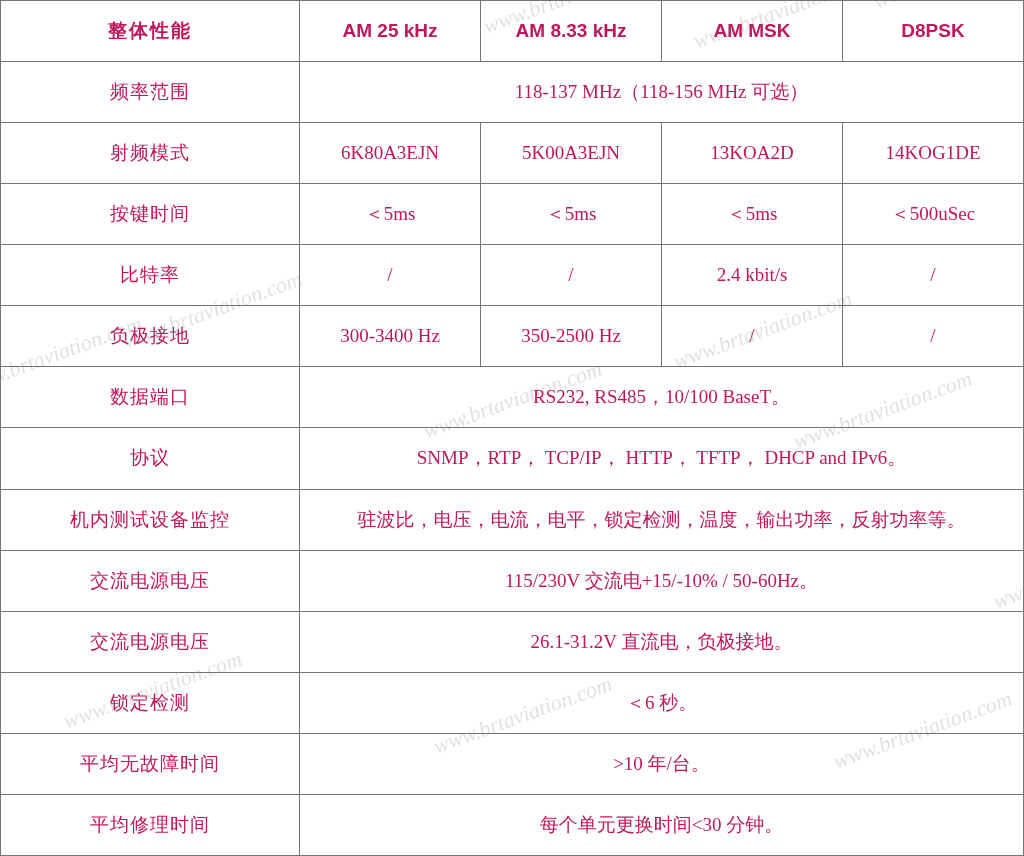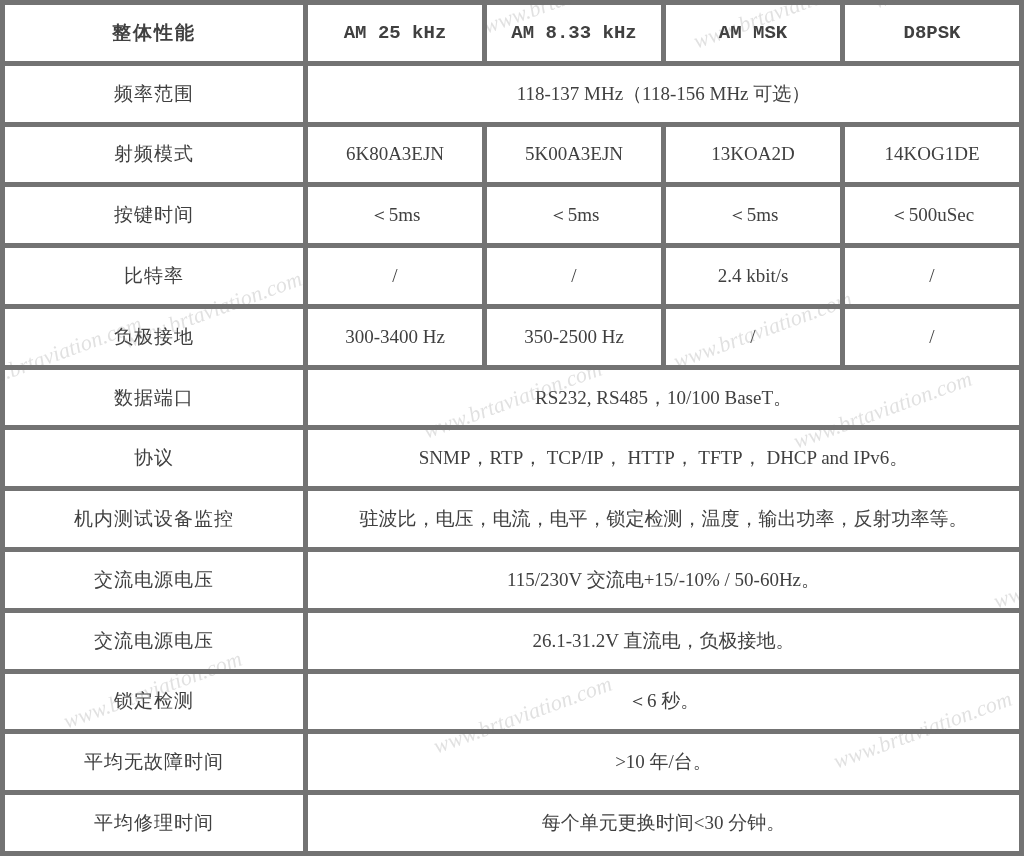--- a/index.html
+++ b/index.html
@@ -16,45 +16,45 @@
   }
   #spec-table {
     width: 1024px;
     height: 856px;
     border-collapse: collapse;
     table-layout: fixed;
     position: relative;
     z-index: 2;
   }
   #spec-table td {
-    border: 5px solid #737373;
+    border: 1px solid #737373;
     text-align: center;
     vertical-align: middle;
     font-size: 19px;
-    color: #404040;
+    color: #be185d;
     padding: 2px 4px;
     background: transparent;
   }
   td.label-cell {
     width: 290px;
     font-family: Liberation Sans, sans-serif;
     font-size: 19px;
     letter-spacing: 1px;
   }
   td.header-label {
     color: #d00000;
     font-weight: bold;
     font-family: "Liberation Sans", sans-serif;
     font-size: 20px;
     letter-spacing: 2px;
   }
   td.header-cell {
     font-weight: bold;
     font-size: 20px;
-    font-family: Liberation Mono, monospace;
+    font-family: Liberation Sans, sans-serif;
   }
   td.val-cell {
     font-family: "Liberation Serif", serif;
     font-size: 19px;
   }
   td.wide-cell {
     font-size: 19px;
   }
   td.small-text {
     font-size: 18px;

